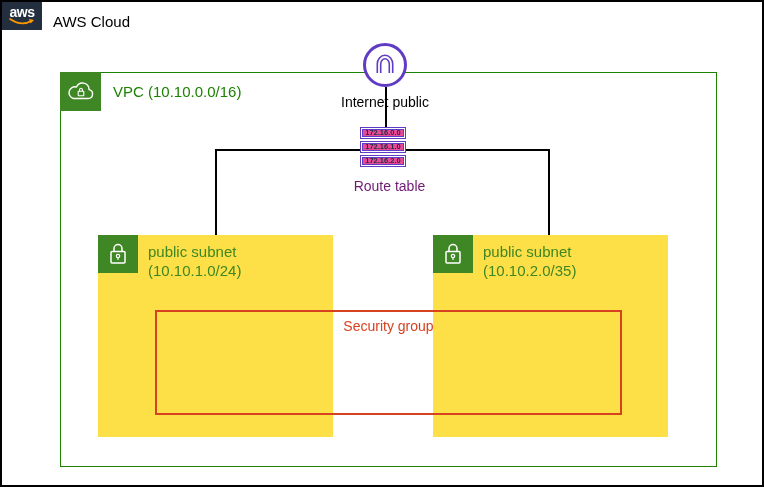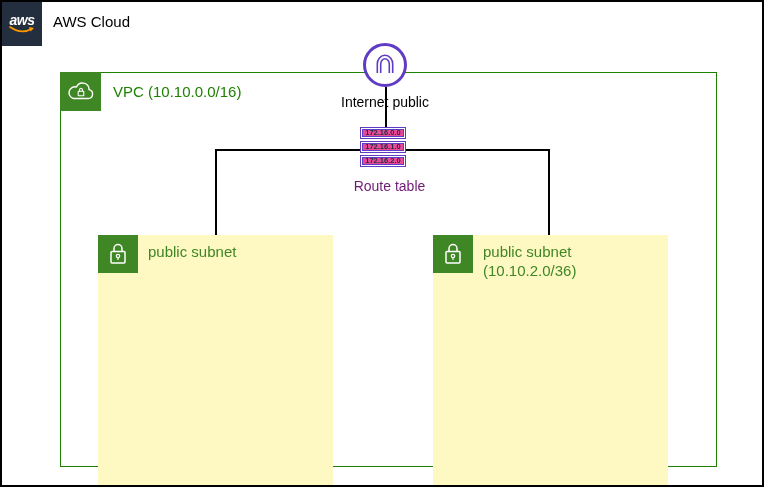--- a/index.html
+++ b/index.html
@@ -8,23 +8,23 @@
     width:764px; height:487px;
     box-sizing:border-box;
     border:2px solid #000;
     background:#fff;
     font-family:"Liberation Sans", sans-serif;
     overflow:hidden;
   }
   
   .aws-logo {
     position:absolute; left:0; top:0;
-    width:40px; height:44px;
+    width:40px; height:28px;
     background:#232f3e;
-    display:flex; flex-direction:column; align-items:center; justify-content:center;font-style:italic;
+    display:flex; flex-direction:column; align-items:center; justify-content:center;
   }
   .aws-logo .aws-word {
     color:#fff; font-weight:bold; font-size:14px; letter-spacing:-0.5px; line-height:12px;
   }
   .aws-cloud-label {
     position:absolute; left:51px; top:11px;
     font-size:15px; color:#000;
   }
   
   .vpc-box {
@@ -78,22 +78,22 @@
     display:flex; align-items:center; justify-content:center;
     line-height:8px;
   }
   .route-label {
     position:absolute; left:330px; top:176px; width:115px;
     text-align:center; font-size:14px; color:#701a75; z-index:3;
   }
   
   .subnet {
     position:absolute; top:233px;
-    width:235px; height:250px;
-    background:#fef9c3;
+    width:235px; height:202px;
+    background:#fde047;
     z-index:1;
   }
   .subnet-left  { left:96px; }
   .subnet-right { left:431px; }
   .subnet-icon {
     position:absolute; left:0; top:0;
     width:40px; height:38px;
     background:#3f8624;
     display:flex; align-items:center; justify-content:center;
   }
@@ -164,32 +164,36 @@
     <div class="subnet-icon">
       <svg width="24" height="26" viewBox="0 0 24 26">
         <rect x="5" y="10.5" width="14" height="11.5" rx="1" fill="none" stroke="#fff" stroke-width="1.5"></rect>
         <path d="M8 10.5 V7.5 a4 4 0 0 1 8 0 v3" fill="none" stroke="#fff" stroke-width="1.5"></path>
         <circle cx="12" cy="15" r="1.7" fill="none" stroke="#fff" stroke-width="1.2"></circle>
         <line x1="12" y1="16.7" x2="12" y2="19" stroke="#fff" stroke-width="1.2"></line>
       </svg>
     </div>
     <div class="subnet-label">
       <div>public subnet</div>
+      <div>(10.10.1.0/24)</div>
     </div>
   </div>
 
   <div class="subnet subnet-right">
     <div class="subnet-icon">
       <svg width="24" height="26" viewBox="0 0 24 26">
         <rect x="5" y="10.5" width="14" height="11.5" rx="1" fill="none" stroke="#fff" stroke-width="1.5"></rect>
         <path d="M8 10.5 V7.5 a4 4 0 0 1 8 0 v3" fill="none" stroke="#fff" stroke-width="1.5"></path>
         <circle cx="12" cy="15" r="1.7" fill="none" stroke="#fff" stroke-width="1.2"></circle>
         <line x1="12" y1="16.7" x2="12" y2="19" stroke="#fff" stroke-width="1.2"></line>
       </svg>
     </div>
     <div class="subnet-label">
       <div>public subnet</div>
-      <div>(10.10.2.0/36)</div>
+      <div>(10.10.2.0/35)</div>
     </div>
   </div>
 
+  <div class="security-group">
+    <div class="sg-label">Security group</div>
+  </div>
 
 </div>
 
 </body></html>

